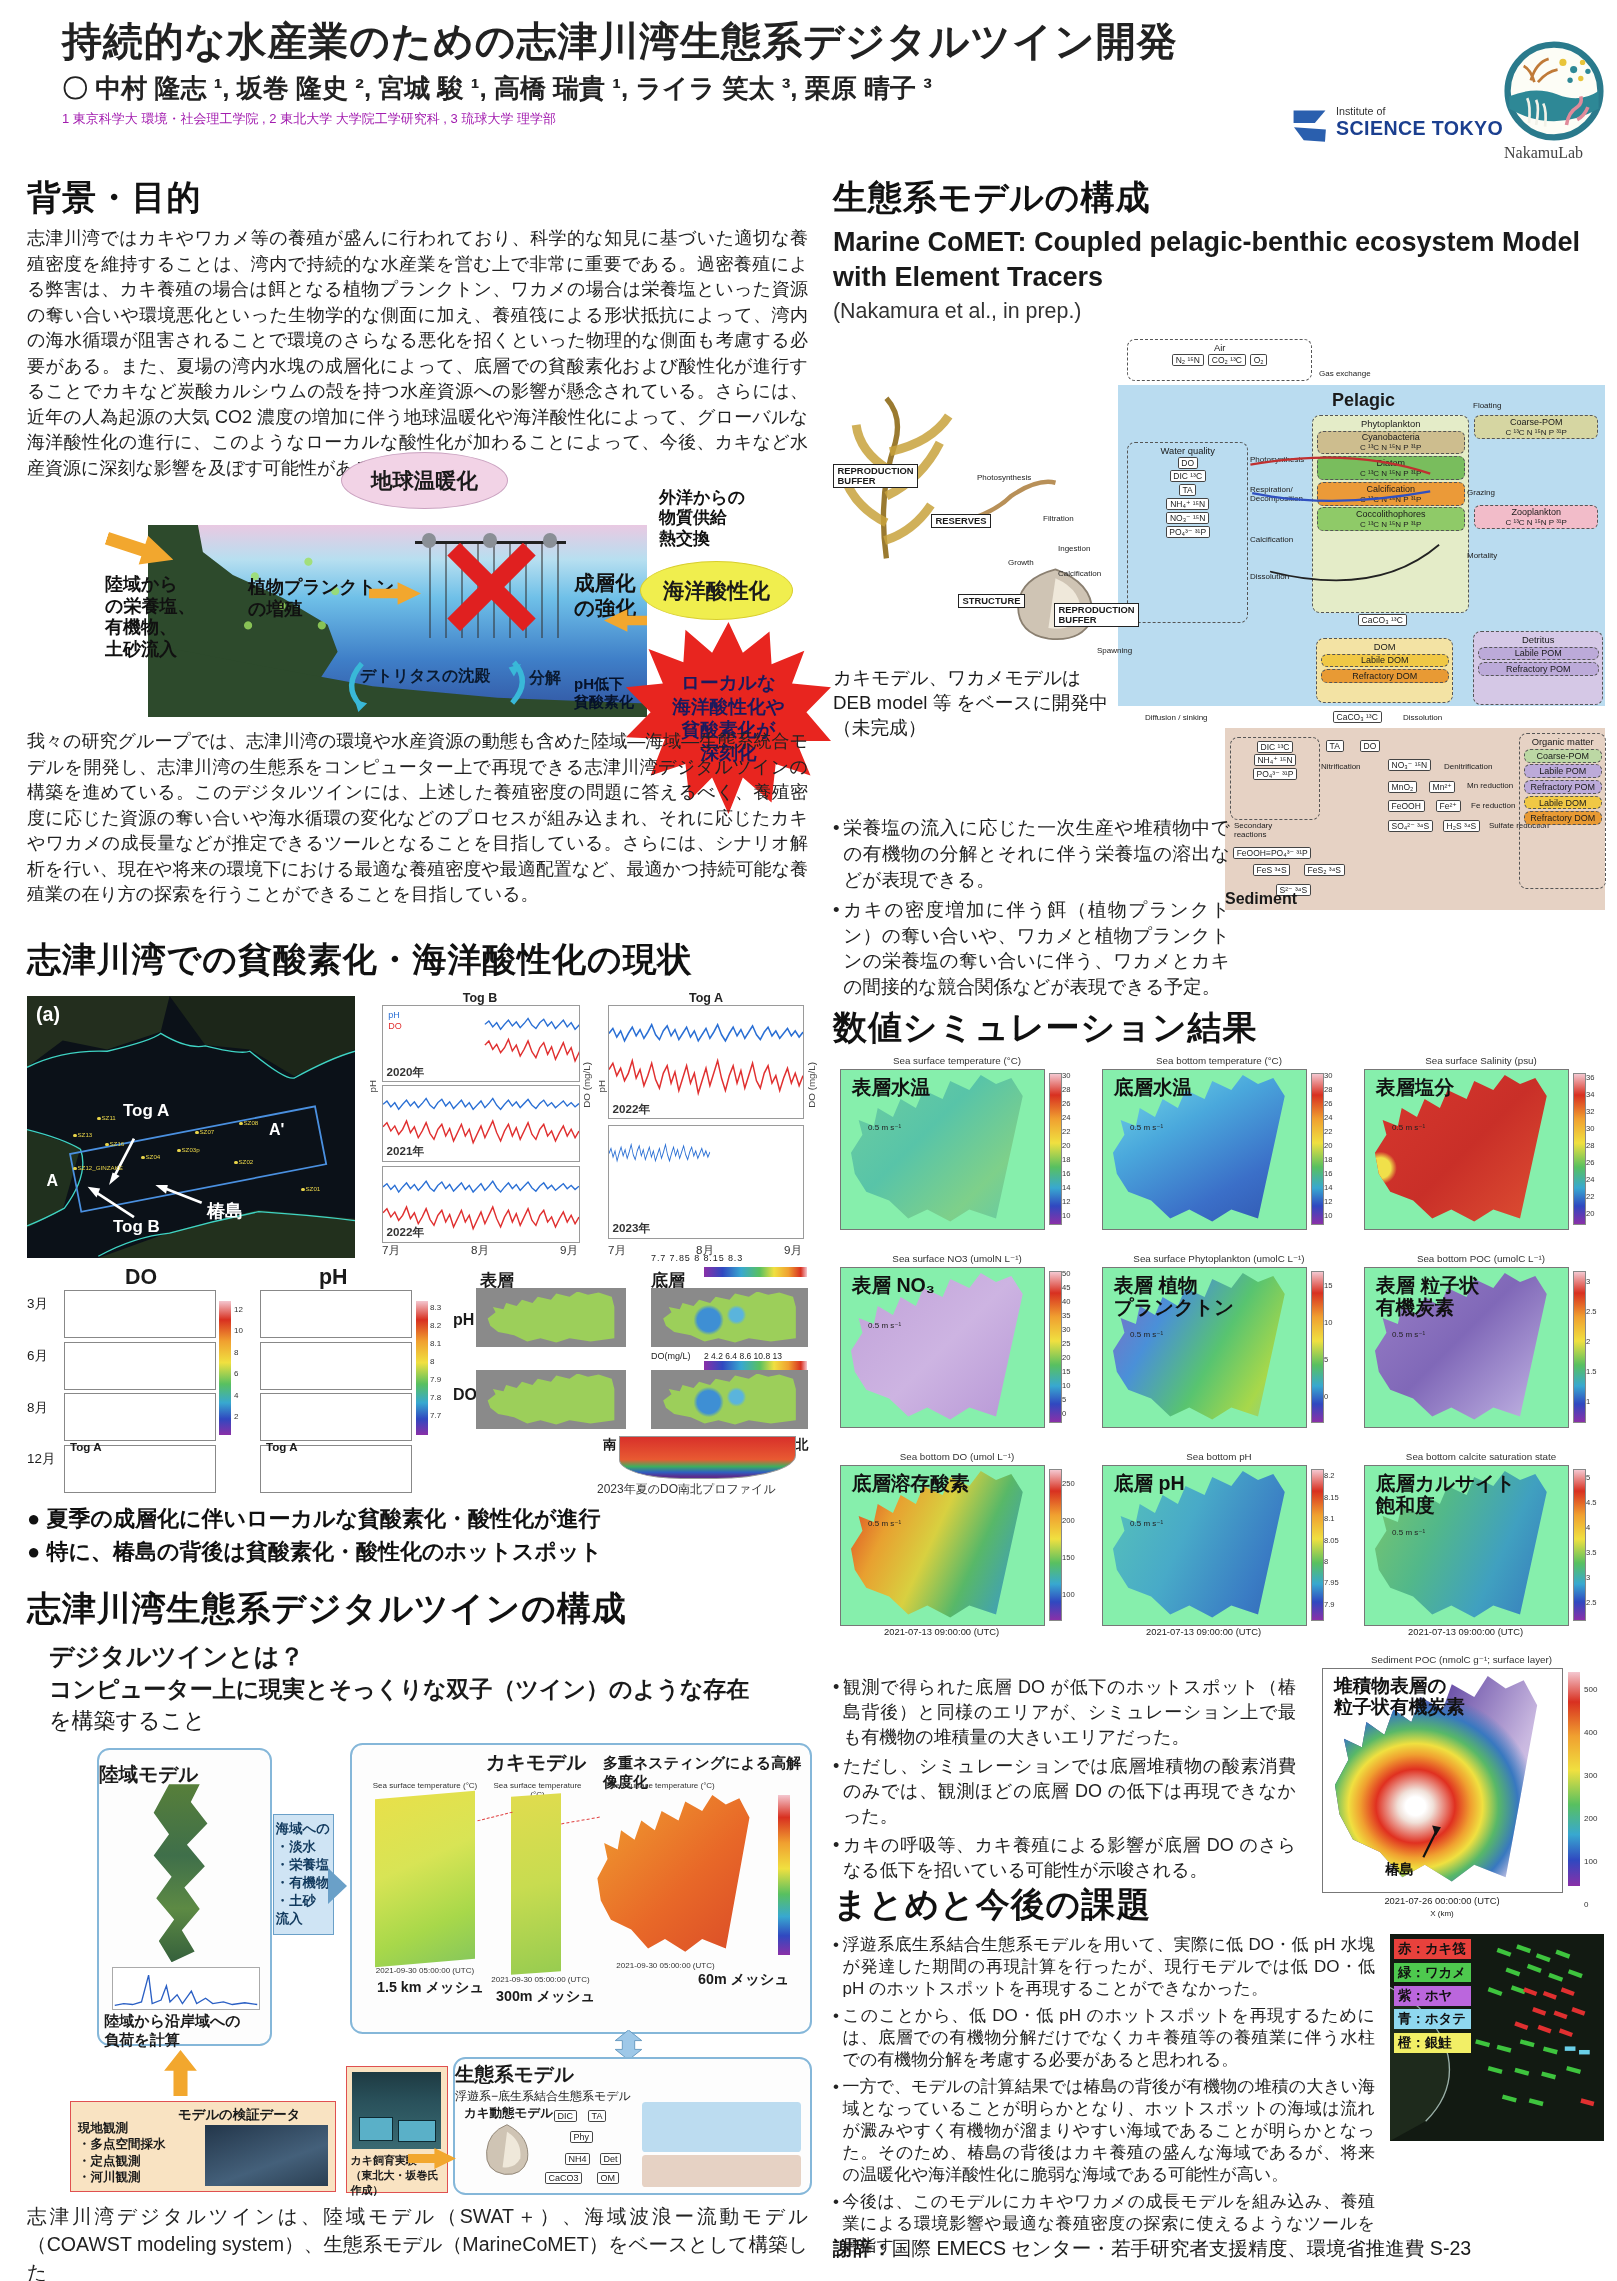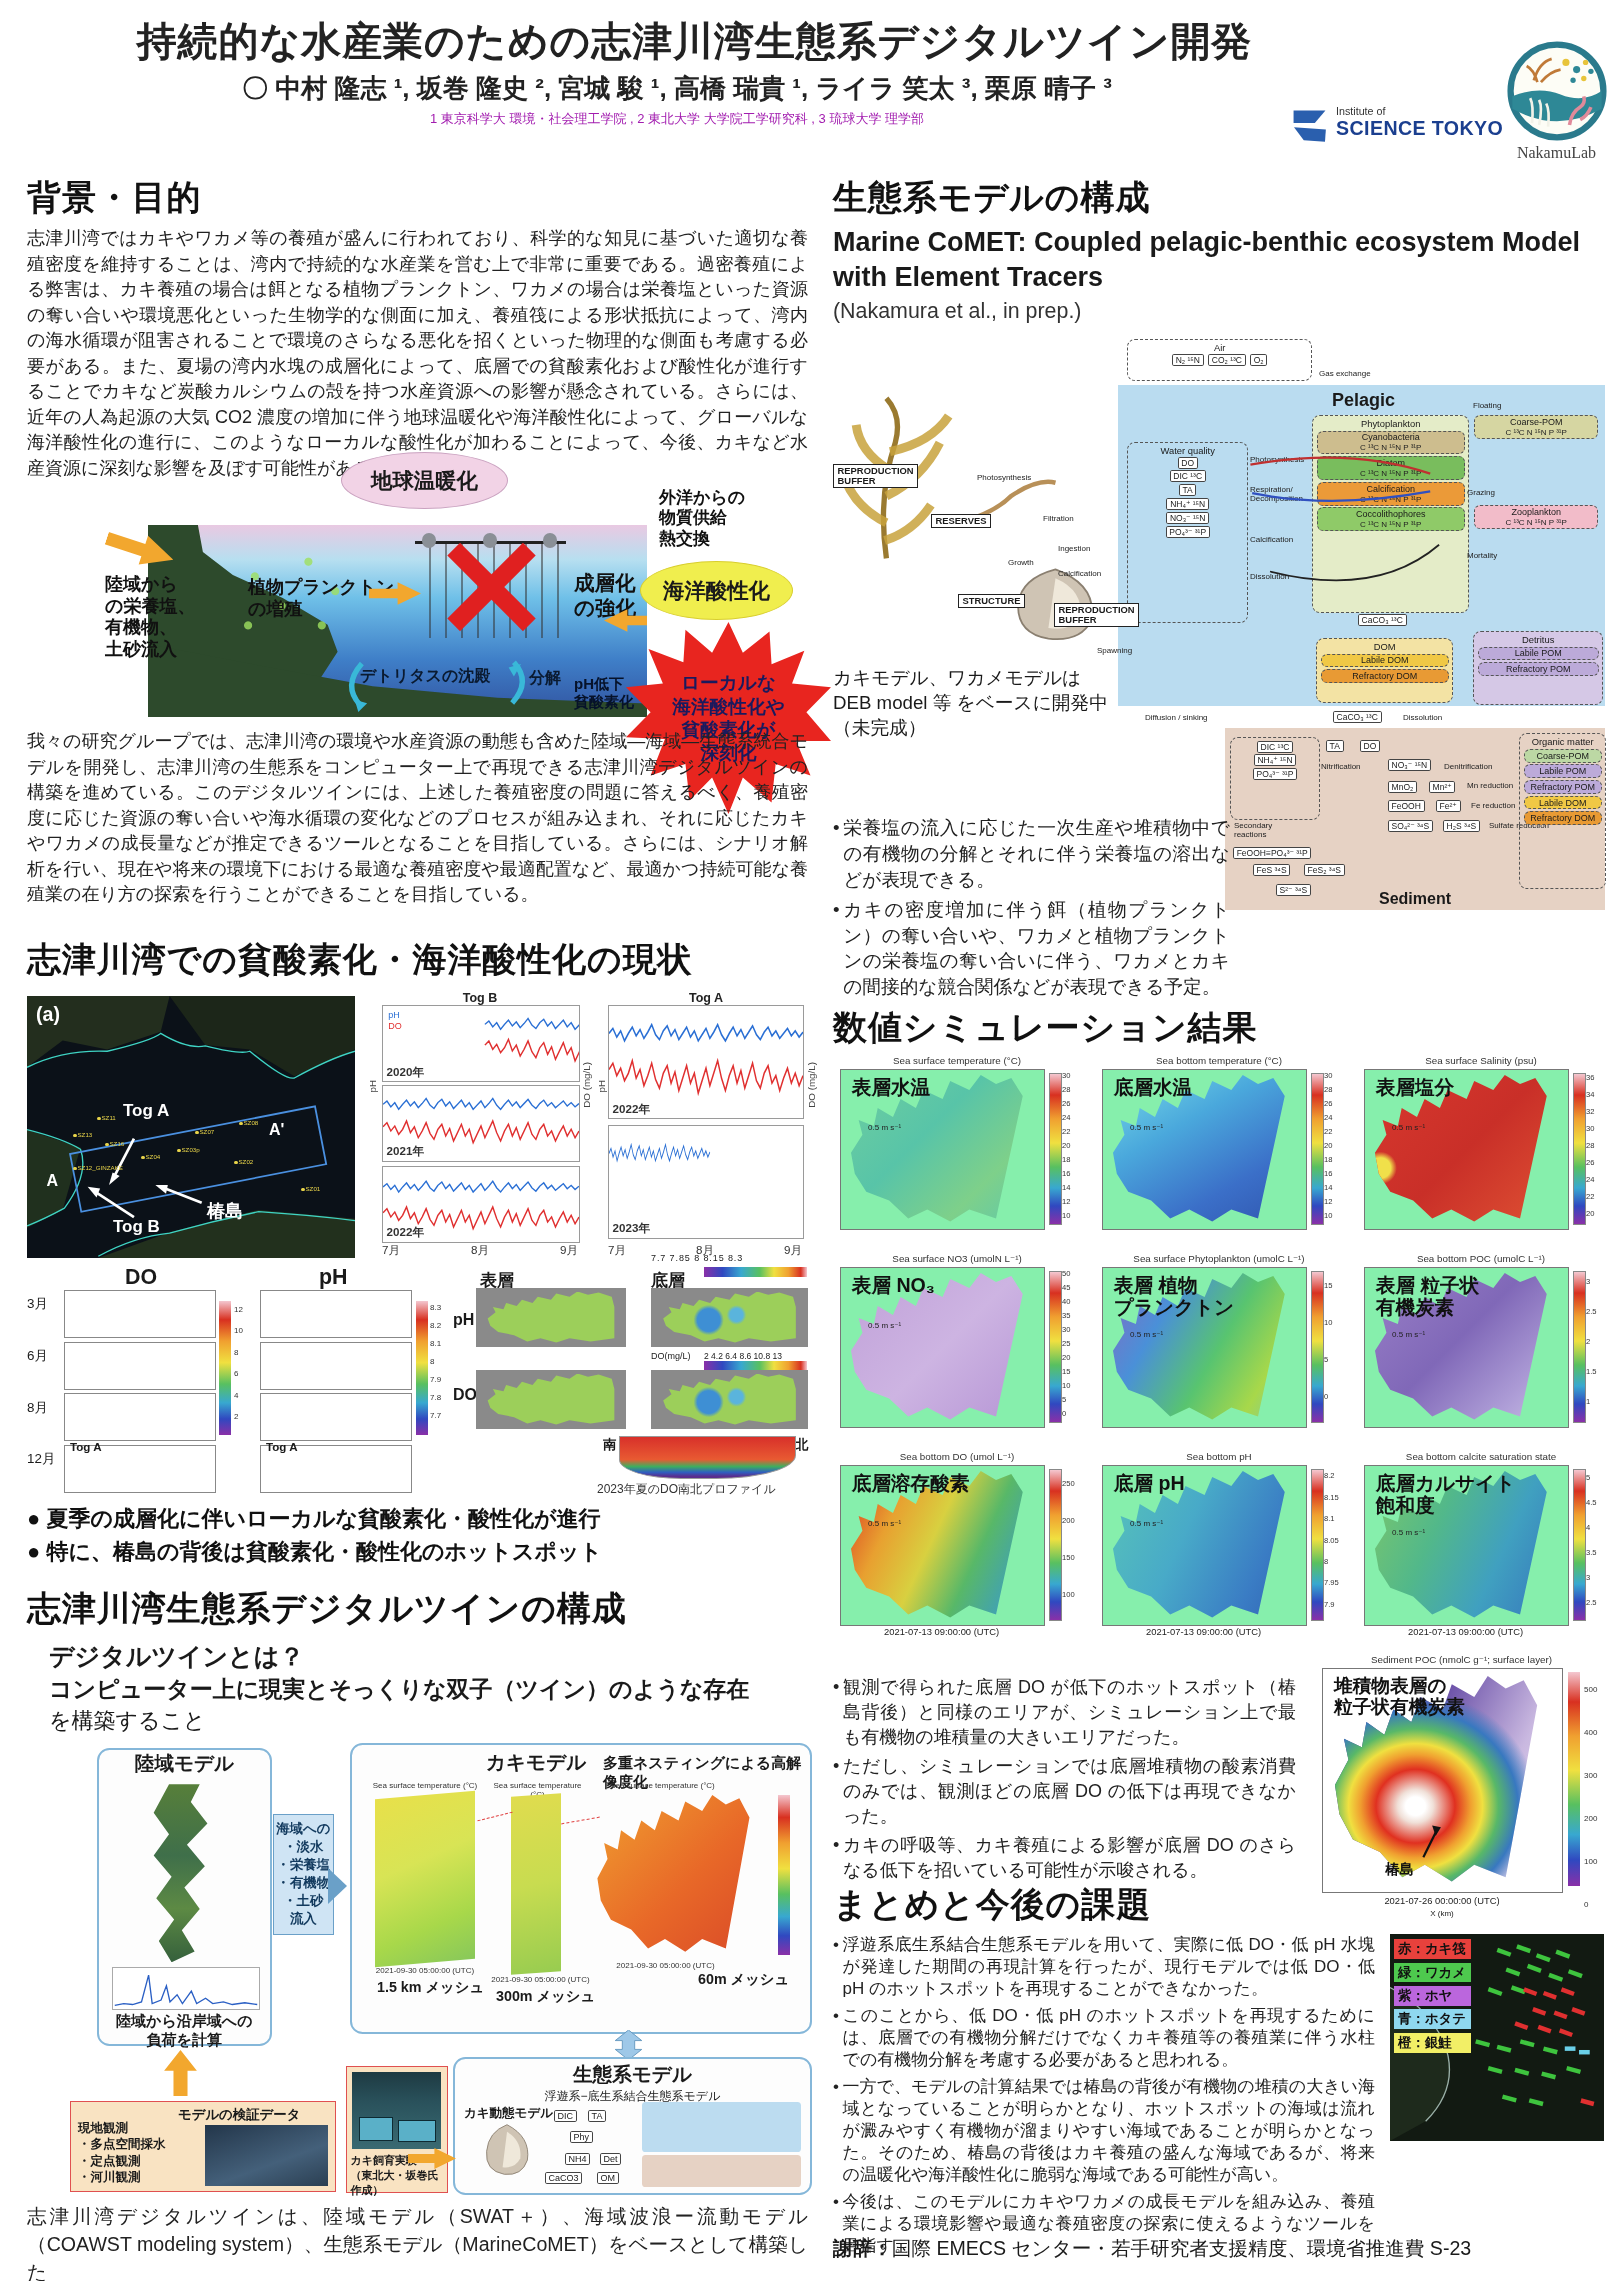--- a/index.html
+++ b/index.html
@@ -1,21 +1,21 @@
 <!DOCTYPE html>
 <html style="font-size:14.3px"><head>
 <meta charset="utf-8">
 <style>
   html,body{margin:0;padding:0}
   body{width:1617px;height:2281px;position:relative;background:#fff;
        font-family:"Liberation Sans","DejaVu Sans",sans-serif;color:#1a1a1a;overflow:hidden}
   .abs{position:absolute}
   .pre{white-space:pre-line}
   .b{font-weight:bold}
-  .ctr{text-align:center}
+  .ctr{text-align:left}
   .h1{font-size:34px;font-weight:bold;color:#111;letter-spacing:0.9px}
   .body-text{font-size:18px;line-height:1.42;text-align:justify;color:#222}
   
   .title{font-size:40px;font-weight:bold;color:#222;letter-spacing:0.9px}
   .authors{font-size:26px;font-weight:bold;color:#222}
   .affil{font-size:13px;color:#a21caf}
   .stlogo-name{font-size:19.6px;font-weight:bold;color:#1b3f8f;letter-spacing:0.4px}
   .stlogo-small{font-size:10.7px;color:#333}
   .nk-name{font-family:"Liberation Serif","DejaVu Serif",serif;font-size:16px;color:#444}
   
@@ -376,21 +376,21 @@
   <div class="obs-bullet"><span>●</span> <span>特に、椿島の背後は貧酸素化・酸性化のホットスポット</span></div>
 </div>
 
 <div class="abs h1" style="left:27px;top:1586px">志津川湾生態系デジタルツインの構成</div>
 <div class="abs b" style="left:49px;top:1640px;font-size:25px">デジタルツインとは？</div>
 <div class="abs b" style="left:49px;top:1674px;font-size:23px">コンピューター上に現実とそっくりな双子（ツイン）のような存在</div>
 <div class="abs" style="left:49px;top:1706px;font-size:22px">を構築すること</div>
 
 <div class="abs" style="left:27px;top:1743px;width:781px;height:450px">
   <div class="abs tbox" style="left:70px;top:5.3px;width:171px;height:294px">
-    <div class="tlabel ctr" style="margin-top:0">陸域モデル</div>
+    <div class="tlabel ctr" style="margin-top:11px">陸域モデル</div>
     <div class="abs strip" style="left:21.4px;top:34px;width:128px;height:178px"></div>
     <svg class="abs" style="left:12.5px;top:217px;border:0.9px solid #aaa;background:#fff" width="146" height="41" viewBox="0 0 164 46">
       <polyline points="2,42 12,40 22,41 32,38 40,8 44,40 54,36 60,20 64,38 72,30 78,40 88,26 94,40 104,34 112,40 124,38 134,41 148,39 162,41" stroke="#2a5fc4" stroke-width="1.5" fill="none"></polyline>
     </svg>
     <div class="abs b pre ctr" style="left:5.3px;top:262px;width:160px;font-size:15px">陸域から沿岸域への
 負荷を計算</div>
   </div>
   <div class="abs uparrow" style="left:134px;top:307px;width:39px;height:46px"></div>
   <div class="abs pre ctr" style="left:246px;top:71px;width:55px;padding:5.3px 1.8px;background:#cfe4f4;border:1.8px solid #6aa0c8;font-size:13.4px;font-weight:bold;color:#123a5e">海域への
 ・淡水

